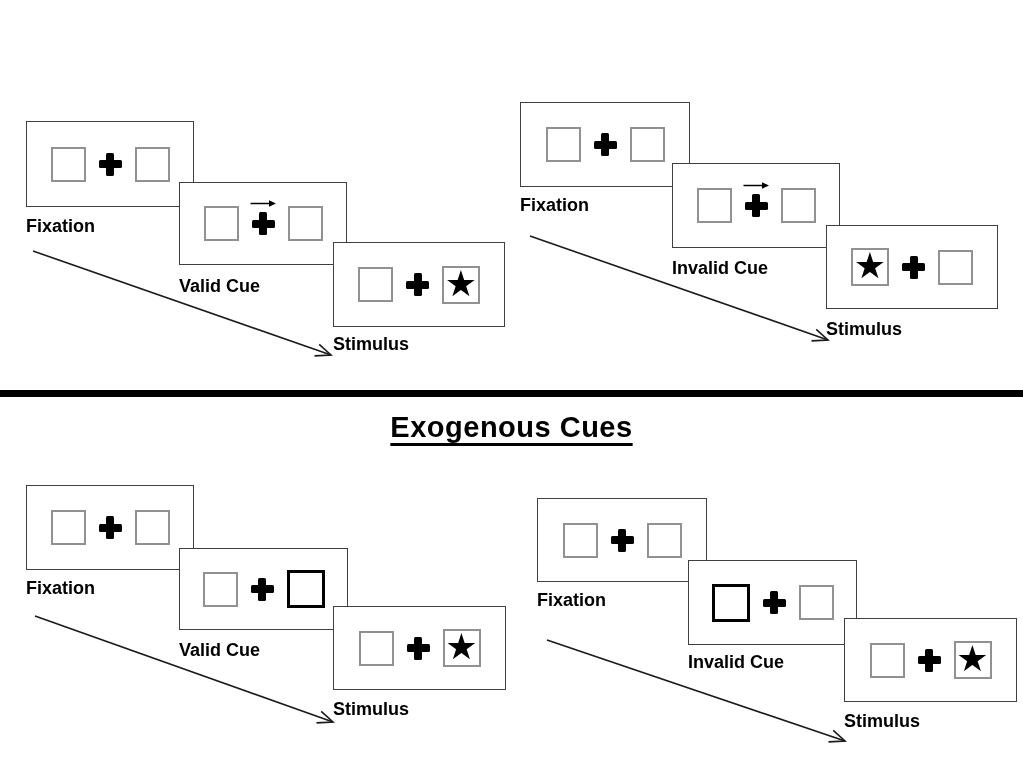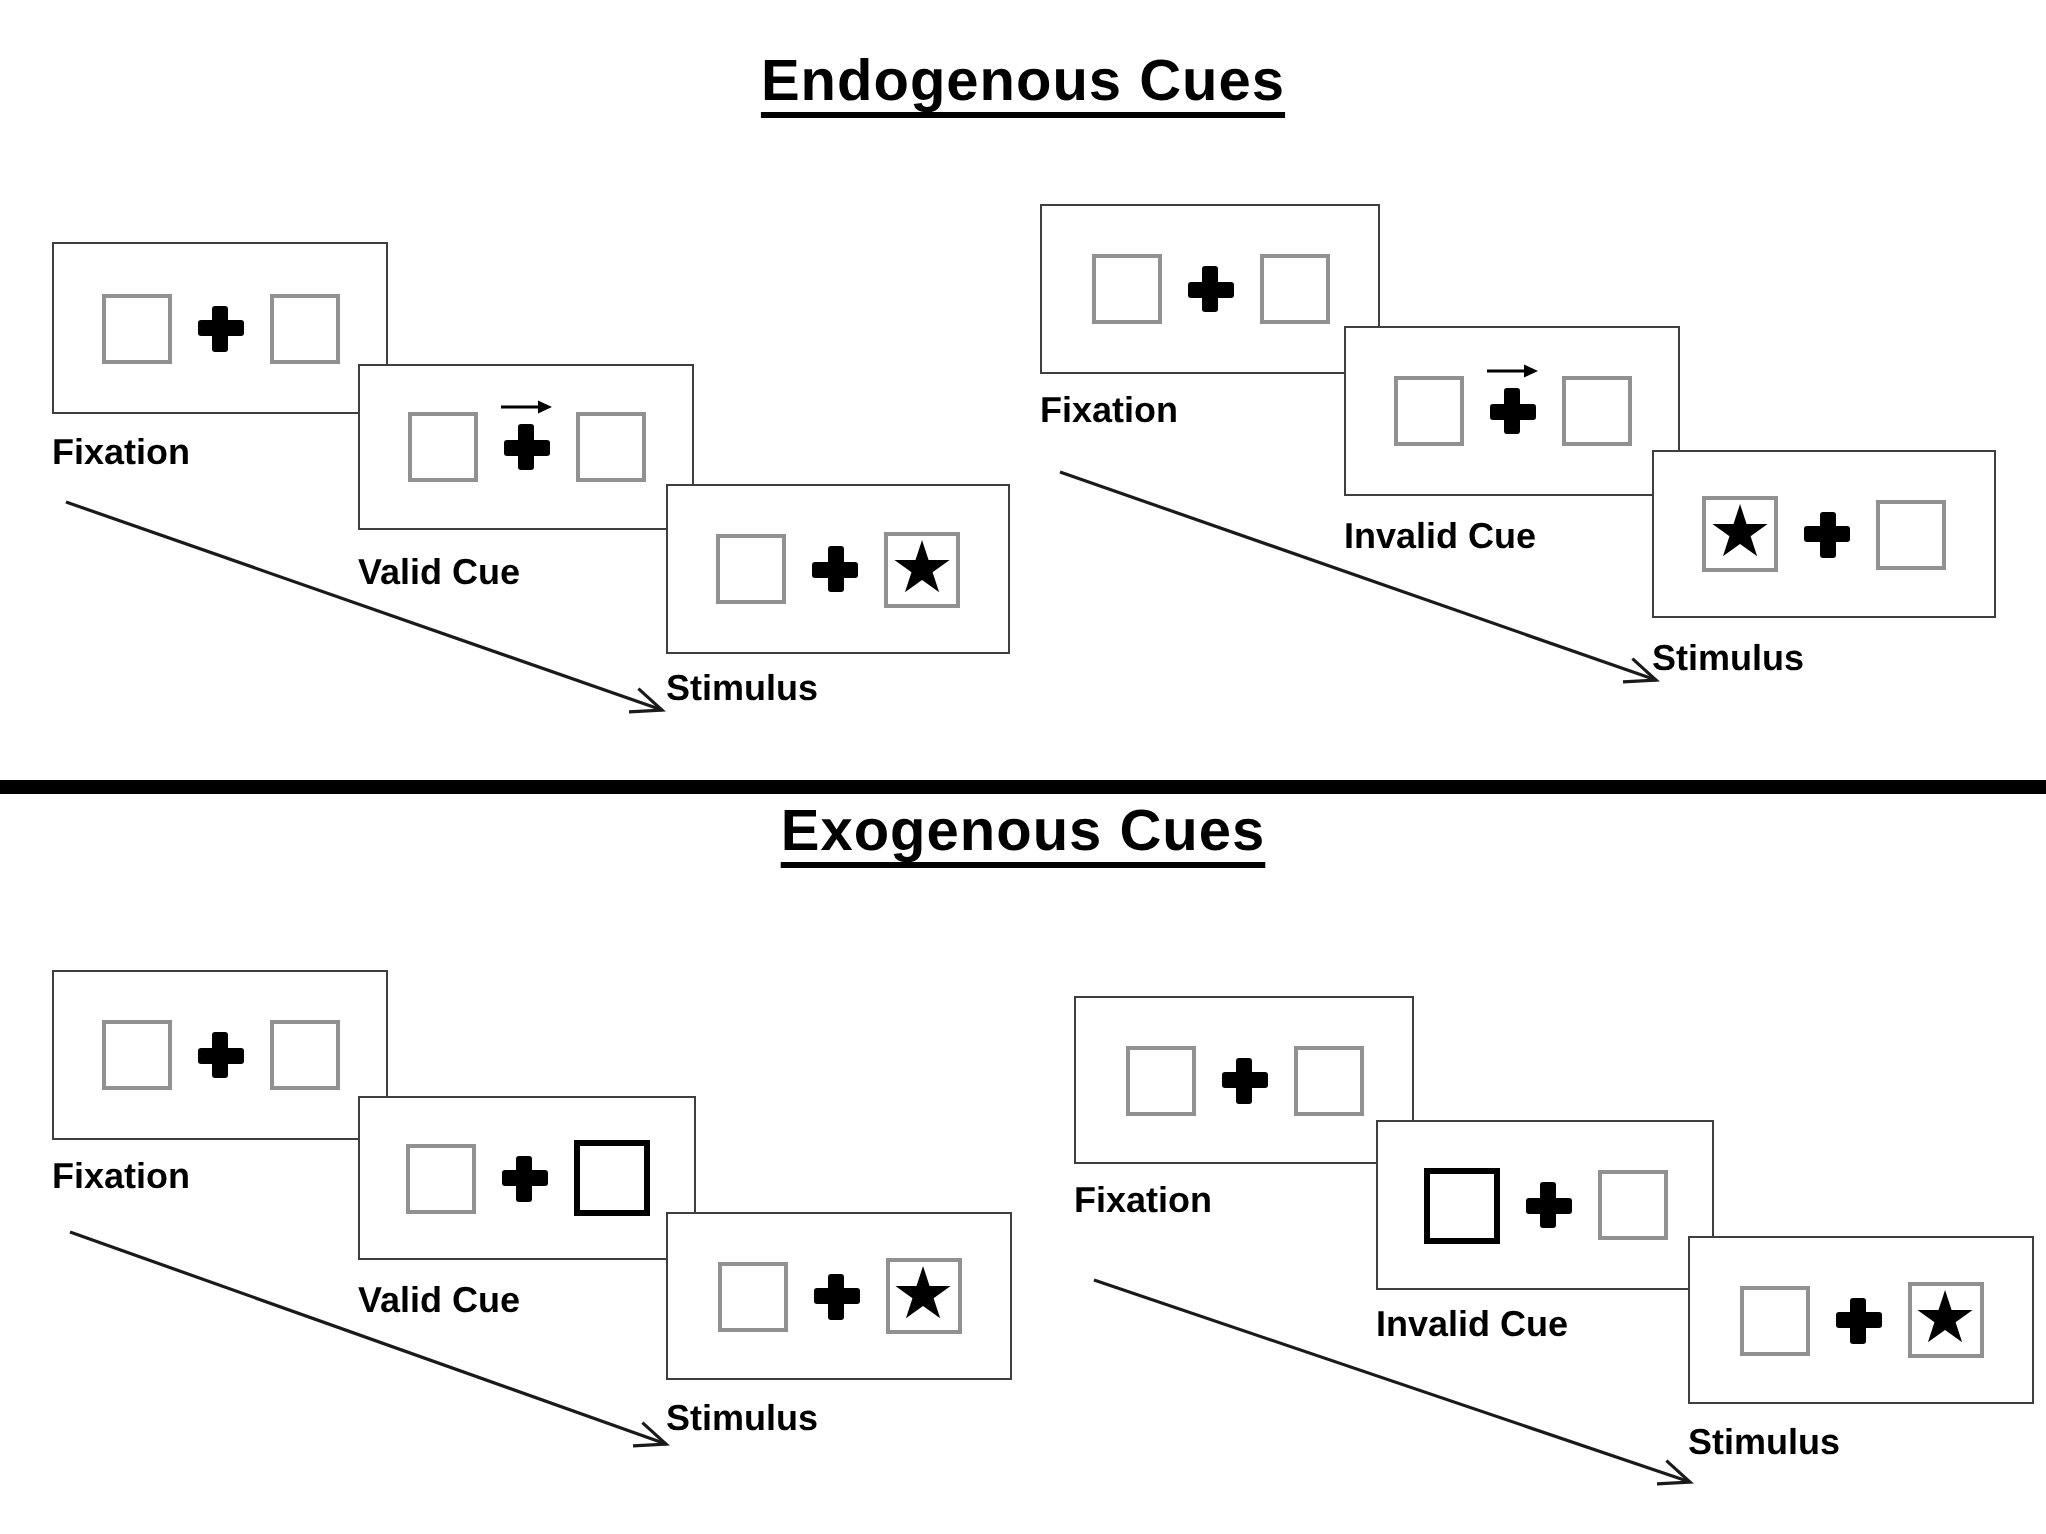--- a/index.html
+++ b/index.html
@@ -40,23 +40,20 @@
   .plabel {
     position:absolute; text-align:left; font-size:18px; font-weight:700; white-space:nowrap;
   }
   .tarrow { position:absolute; }
 </style>
 </head>
 <body>
 
 <div id="stage">
 
-  <div class="section-title" style="top:25px;">
-    <span>Endogenous Cues</span>
-  </div>
 
   <svg class="tarrow" style="left:31px;top:249px;" width="306" height="113" viewBox="0 0 306 113">
     <line x1="2" y1="2" x2="300" y2="106" stroke="#1a1a1a" stroke-width="1.6"></line>
     <path d="M283.5 106.9 L300 106 L288.2 95.3" fill="none" stroke="#1a1a1a" stroke-width="1.6"></path>
   </svg>
 
   <div class="panel" style="left:26px;top:121px;width:168px;height:86px;z-index:1">
     <span class="sq"></span>
     <span class="cross"></span>
     <span class="sq"></span>
@@ -114,21 +111,21 @@
     <span class="sq sq--star">
       <span class="star">★</span>
     </span>
     <span class="cross"></span>
     <span class="sq"></span>
   </div>
   <div class="plabel" style="left:826px;top:319px;width:172px;">Stimulus</div>
 
   <div class="divider" style="top:390px;"></div>
 
-  <div class="section-title" style="top:400px;">
+  <div class="section-title" style="top:411px;">
     <span>Exogenous Cues</span>
   </div>
 
   <svg class="tarrow" style="left:33px;top:614px;" width="306" height="115" viewBox="0 0 306 115">
     <line x1="2" y1="2" x2="300" y2="108" stroke="#1a1a1a" stroke-width="1.6"></line>
     <path d="M283.5 108.9 L300 108 L288.2 97.3" fill="none" stroke="#1a1a1a" stroke-width="1.6"></path>
   </svg>
 
   <div class="panel" style="left:26px;top:485px;width:168px;height:85px;z-index:1">
     <span class="sq"></span>

